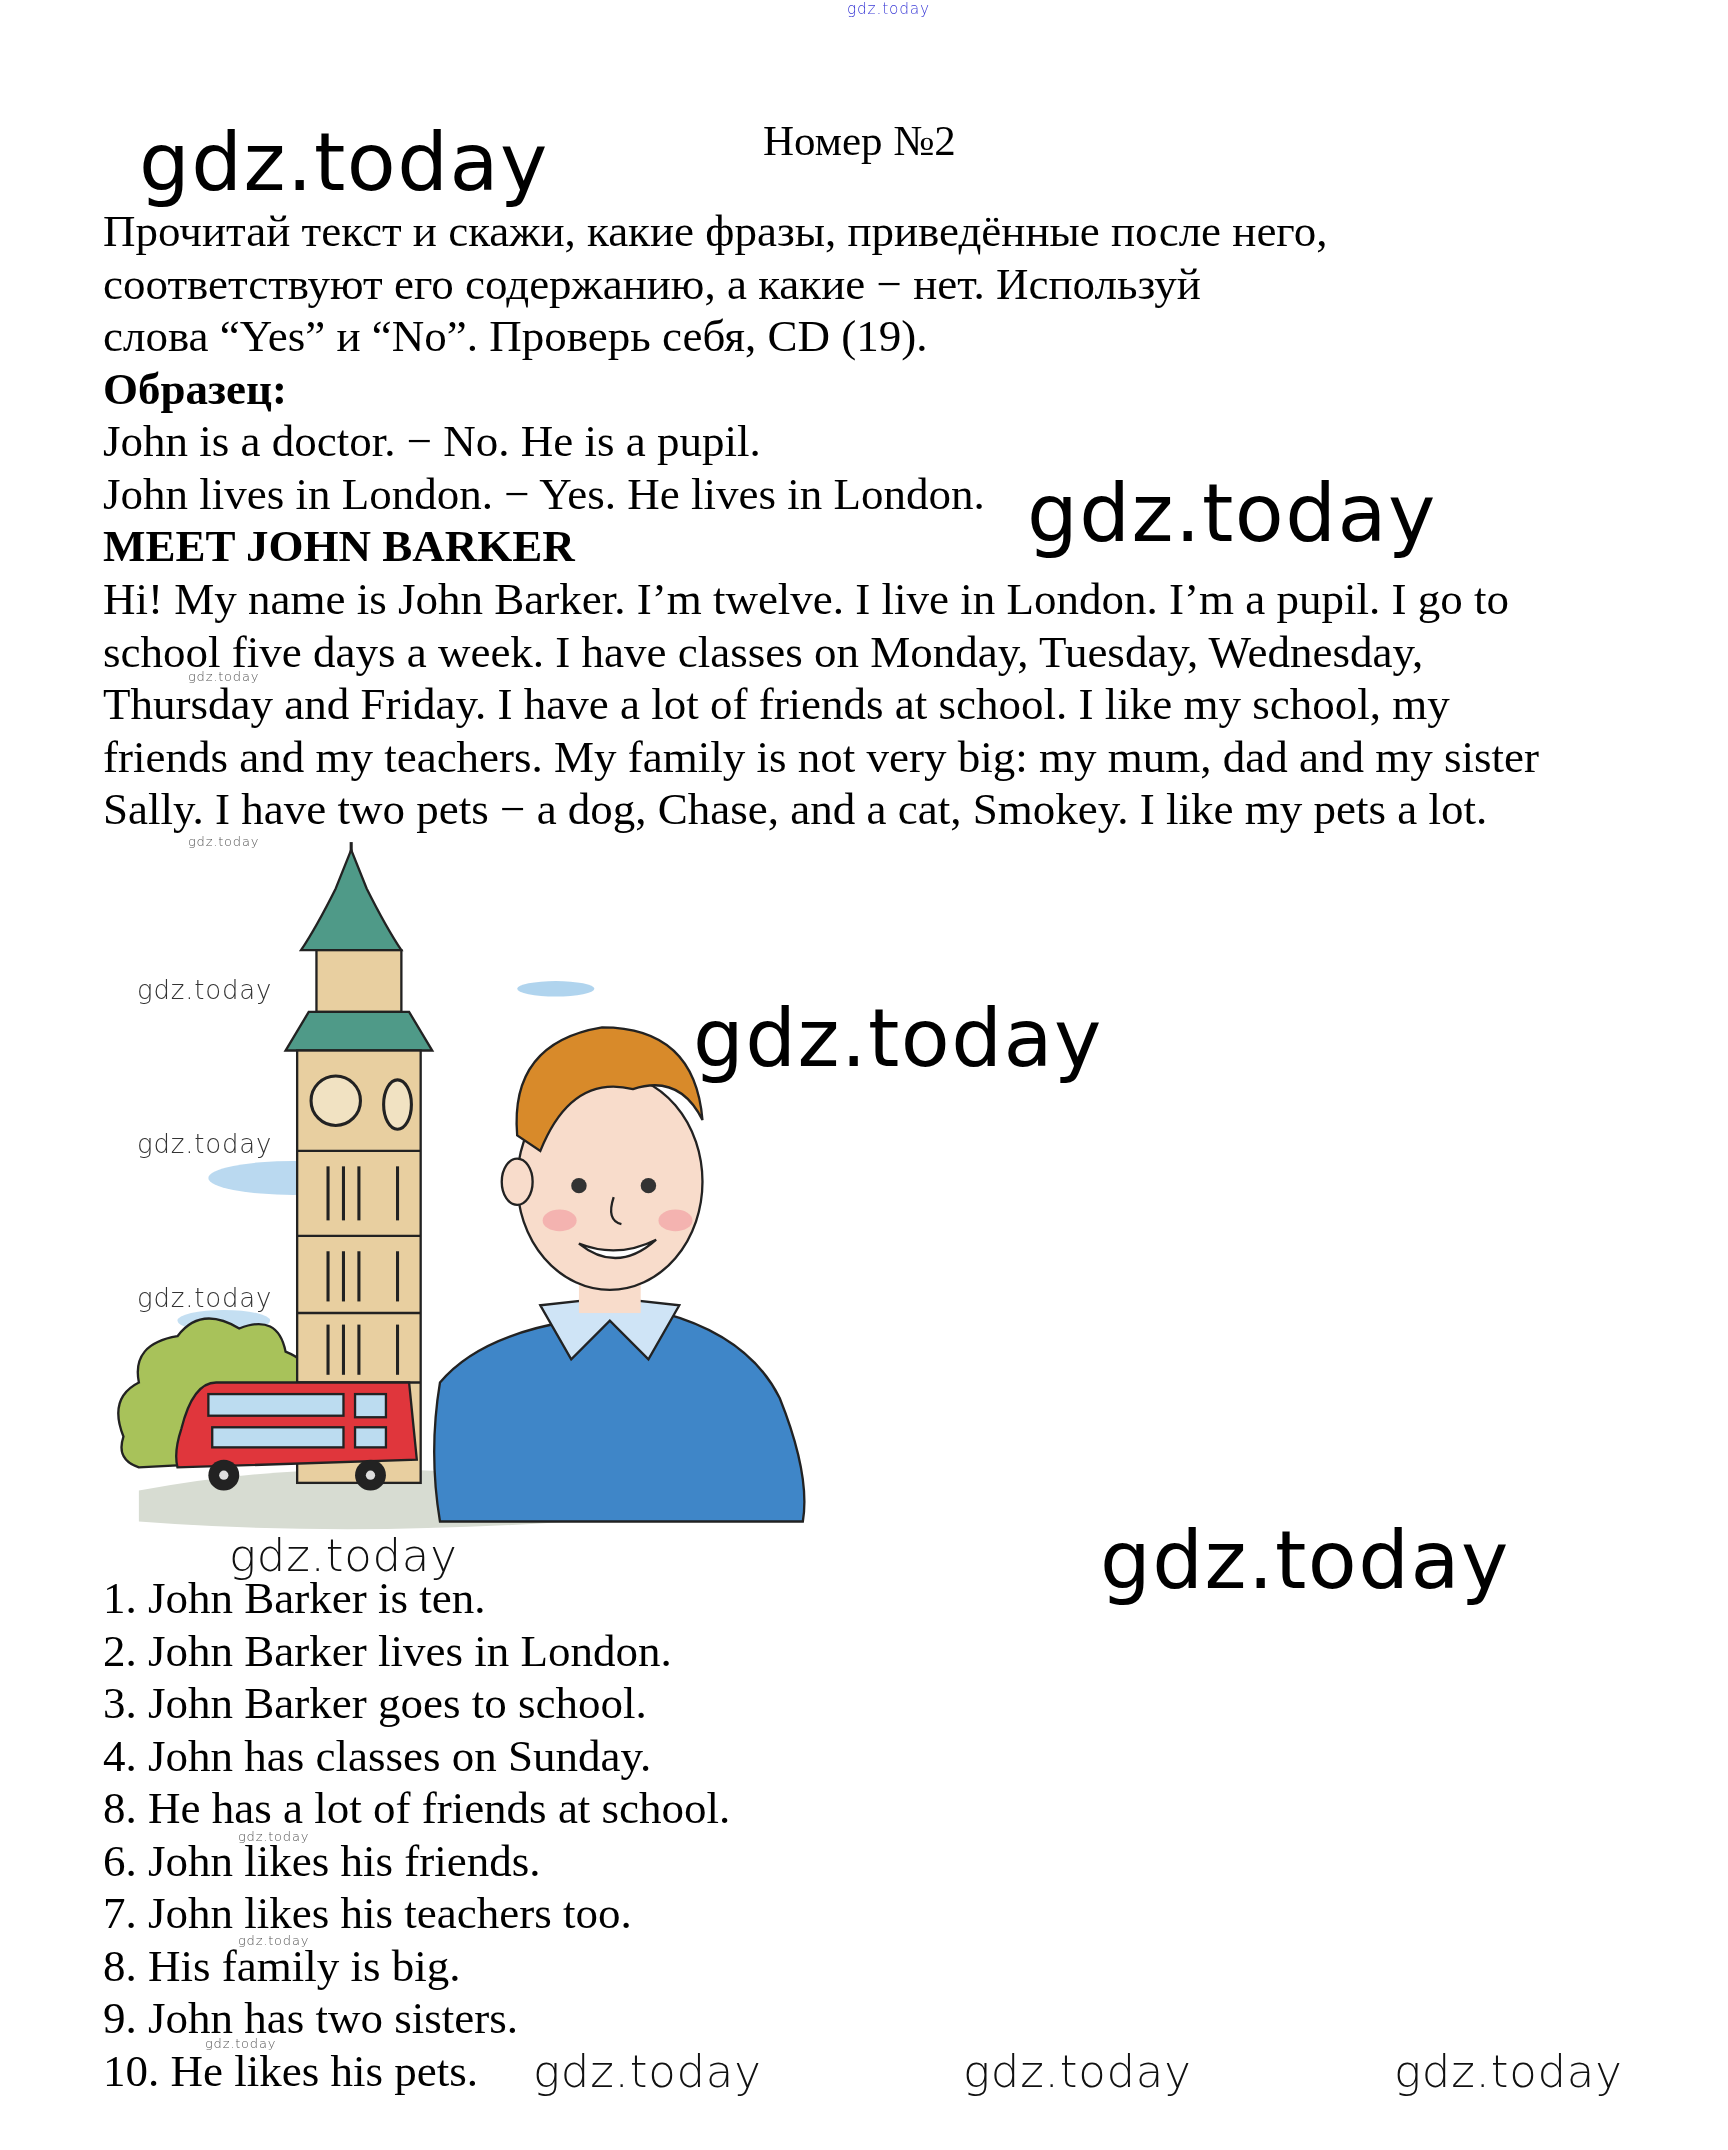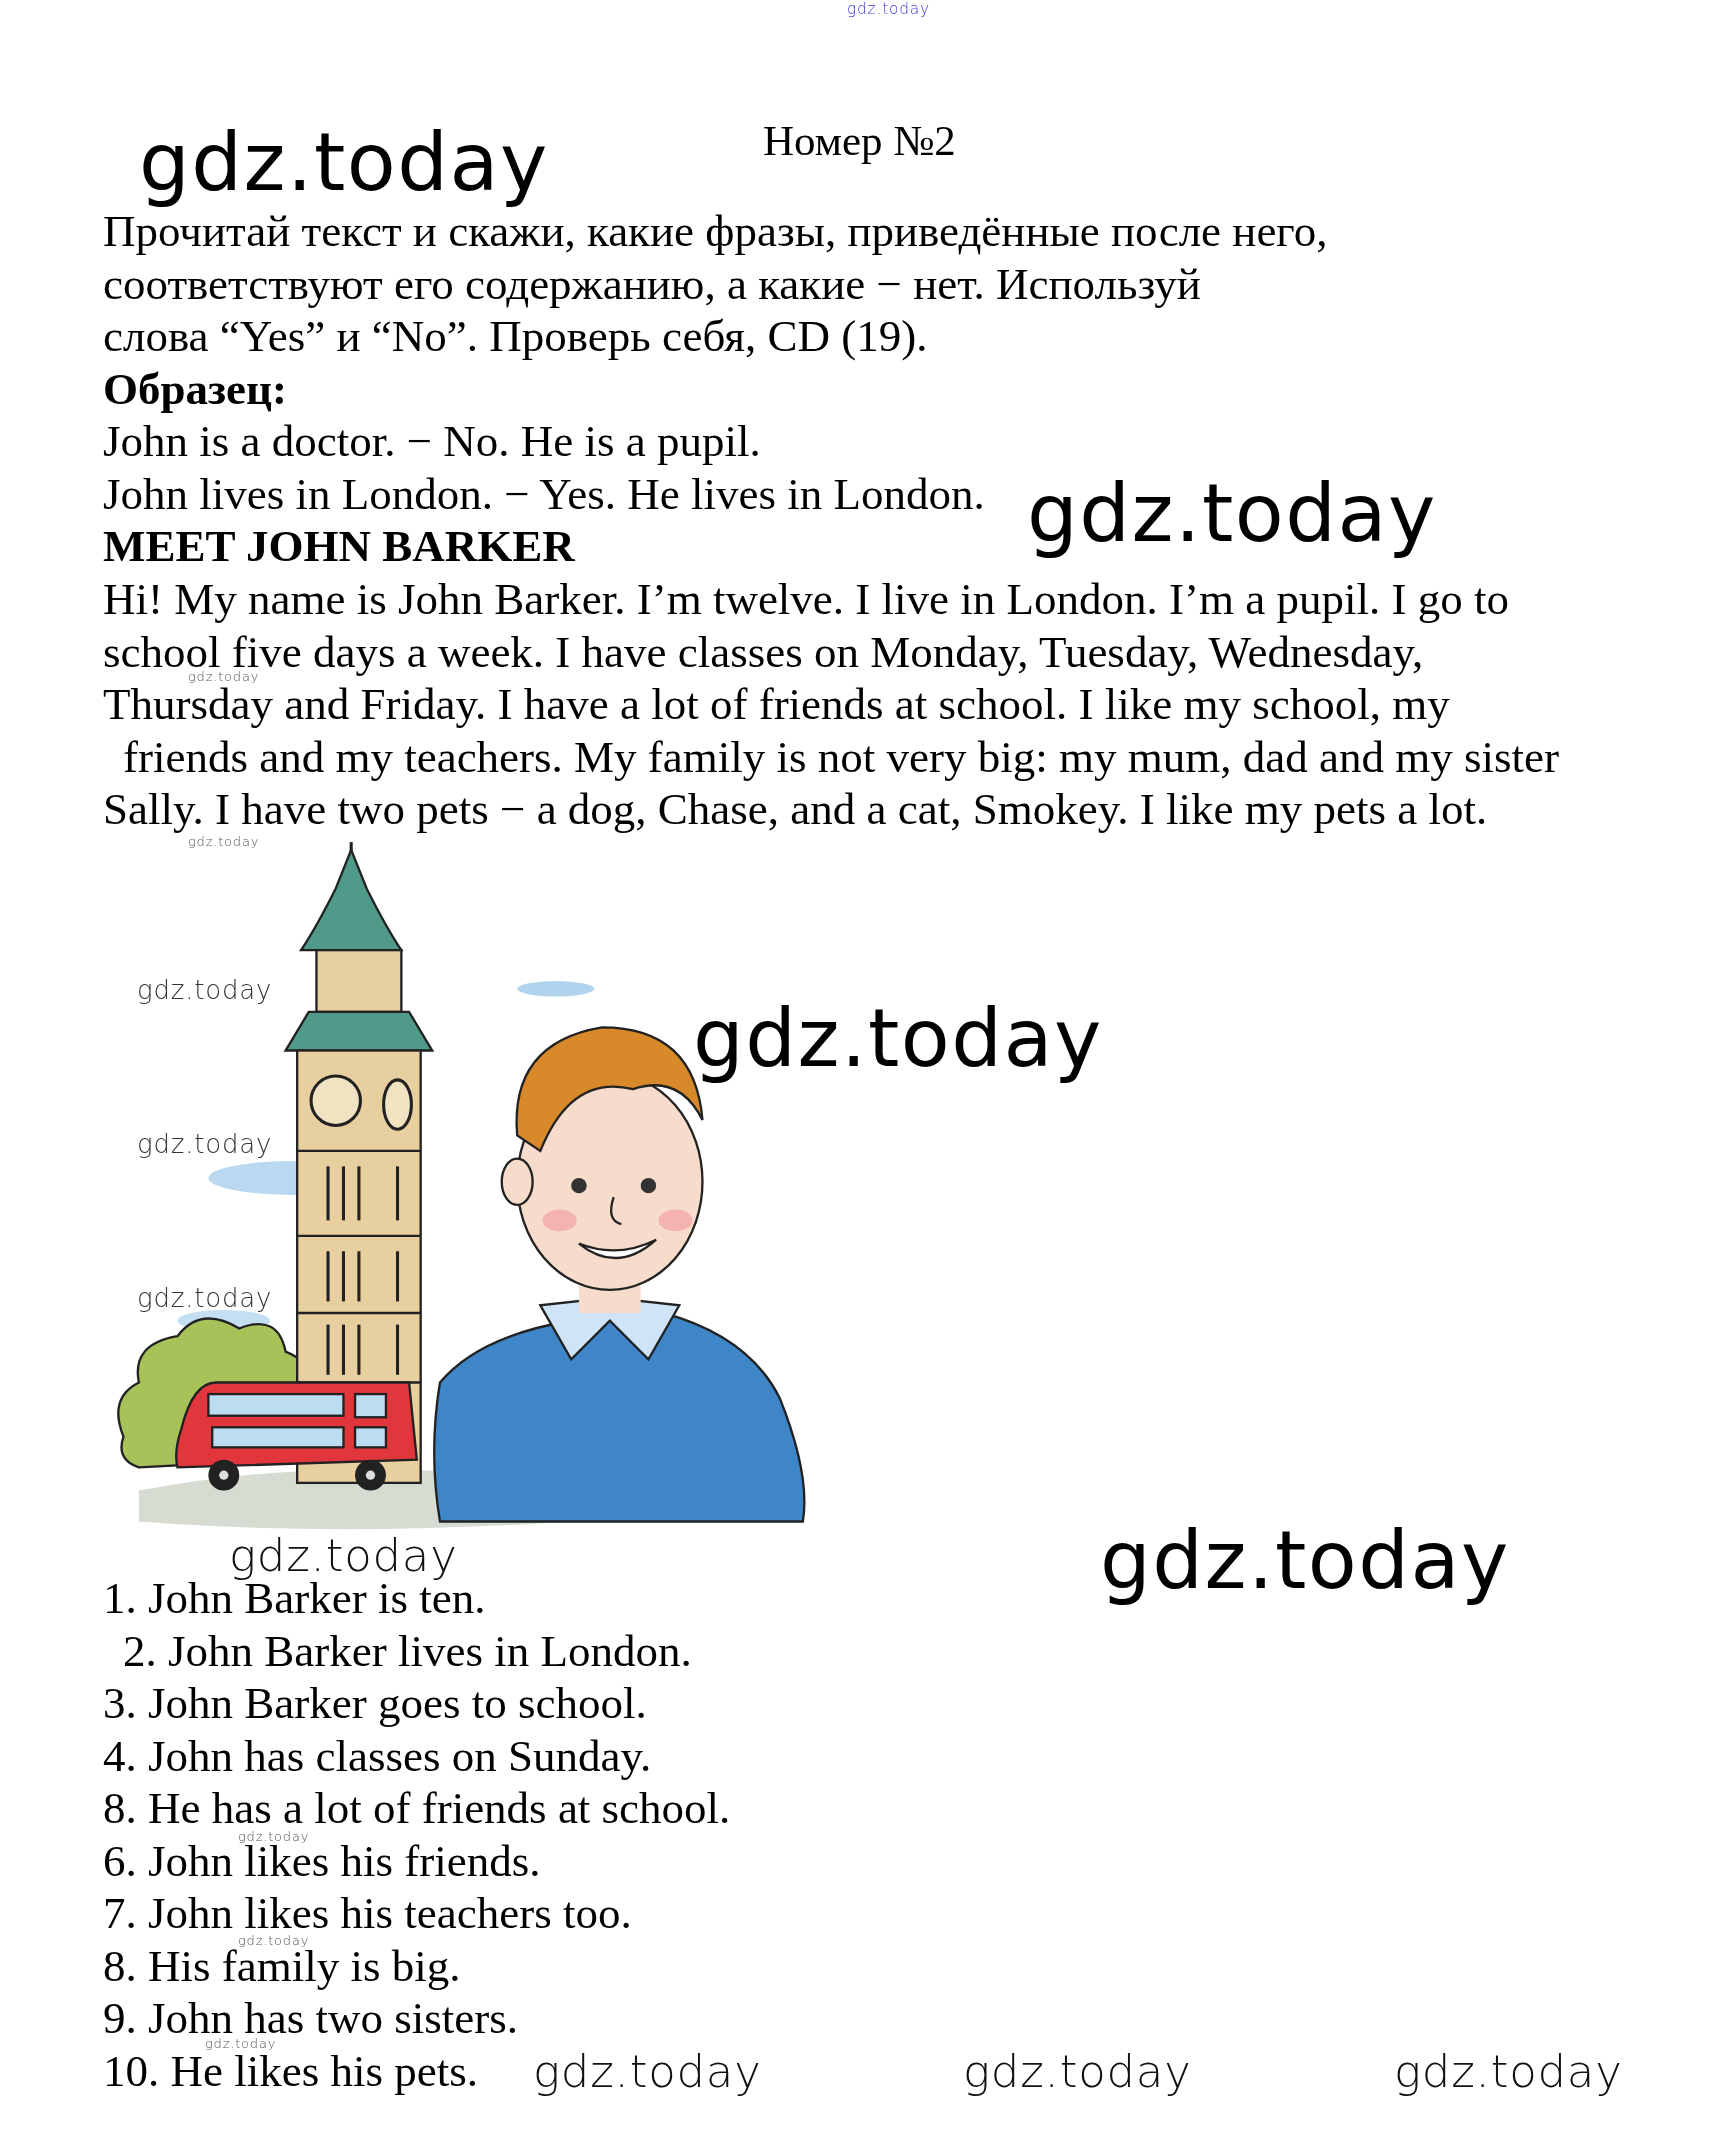--- a/index.html
+++ b/index.html
@@ -41,21 +41,21 @@
   <div class="body-line" style="top:468px;">John lives in London. − Yes. He lives in London.</div>
 </div>
 
 <div class="wm wm-xl" style="left:1027px; top:467px;">gdz.today</div>
 
 <div>
   <div class="body-line bold" style="top:520px;">MEET JOHN BARKER</div>
   <div class="body-line" style="top:573px;">Hi! My name is John Barker. I’m twelve. I live in London. I’m a pupil. I go to</div>
   <div class="body-line" style="top:626px;">school five days a week. I have classes on Monday, Tuesday, Wednesday,</div>
   <div class="body-line" style="top:678px;">Thursday and Friday. I have a lot of friends at school. I like my school, my</div>
-  <div class="body-line" style="top:731px;margin-left:20px;">friends and my teachers. My family is not very big: my mum, dad and my sister</div>
+  <div class="body-line" style="top:731px;">friends and my teachers. My family is not very big: my mum, dad and my sister</div>
   <div class="body-line" style="top:783px;">Sally. I have two pets − a dog, Chase, and a cat, Smokey. I like my pets a lot.</div>
 </div>
 
 <div class="wm wm-s" style="left:188px; top:669px;">gdz.today</div>
 <div class="wm wm-s" style="left:188px; top:834px;">gdz.today</div>
 
 <svg id="illustration" viewBox="0 0 930 900">
 
   <g>
     <ellipse cx="330" cy="240" rx="40" ry="14" fill="#9cc9ea" opacity="0.8"></ellipse>
@@ -130,21 +130,21 @@
 
 <div class="wm wm-m" style="left:137px; top:975px;">gdz.today</div>
 <div class="wm wm-m" style="left:137px; top:1129px;">gdz.today</div>
 <div class="wm wm-m" style="left:137px; top:1283px;">gdz.today</div>
 <div class="wm wm-xl" style="left:693px; top:992px;">gdz.today</div>
 <div class="wm wm-l" style="left:229px; top:1529px;">gdz.today</div>
 <div class="wm wm-xl" style="left:1100px; top:1514px;">gdz.today</div>
 
 <div>
   <div class="list-line" style="top:1572px;">1. John Barker is ten.</div>
-  <div class="list-line" style="top:1625px;margin-left:20px;">2. John Barker lives in London.</div>
+  <div class="list-line" style="top:1625px;">2. John Barker lives in London.</div>
   <div class="list-line" style="top:1677px;">3. John Barker goes to school.</div>
   <div class="list-line" style="top:1730px;text-align:center;">4. John has classes on Sunday.</div>
   <div class="list-line" style="top:1782px;">8. He has a lot of friends at school.</div>
   <div class="list-line" style="top:1835px;">6. John likes his friends.</div>
   <div class="list-line" style="top:1887px;">7. John likes his teachers too.</div>
   <div class="list-line" style="top:1940px;">8. His family is big.</div>
   <div class="list-line" style="top:1992px;">9. John has two sisters.</div>
   <div class="list-line" style="top:2045px;">10. He likes his pets.</div>
 </div>
 

